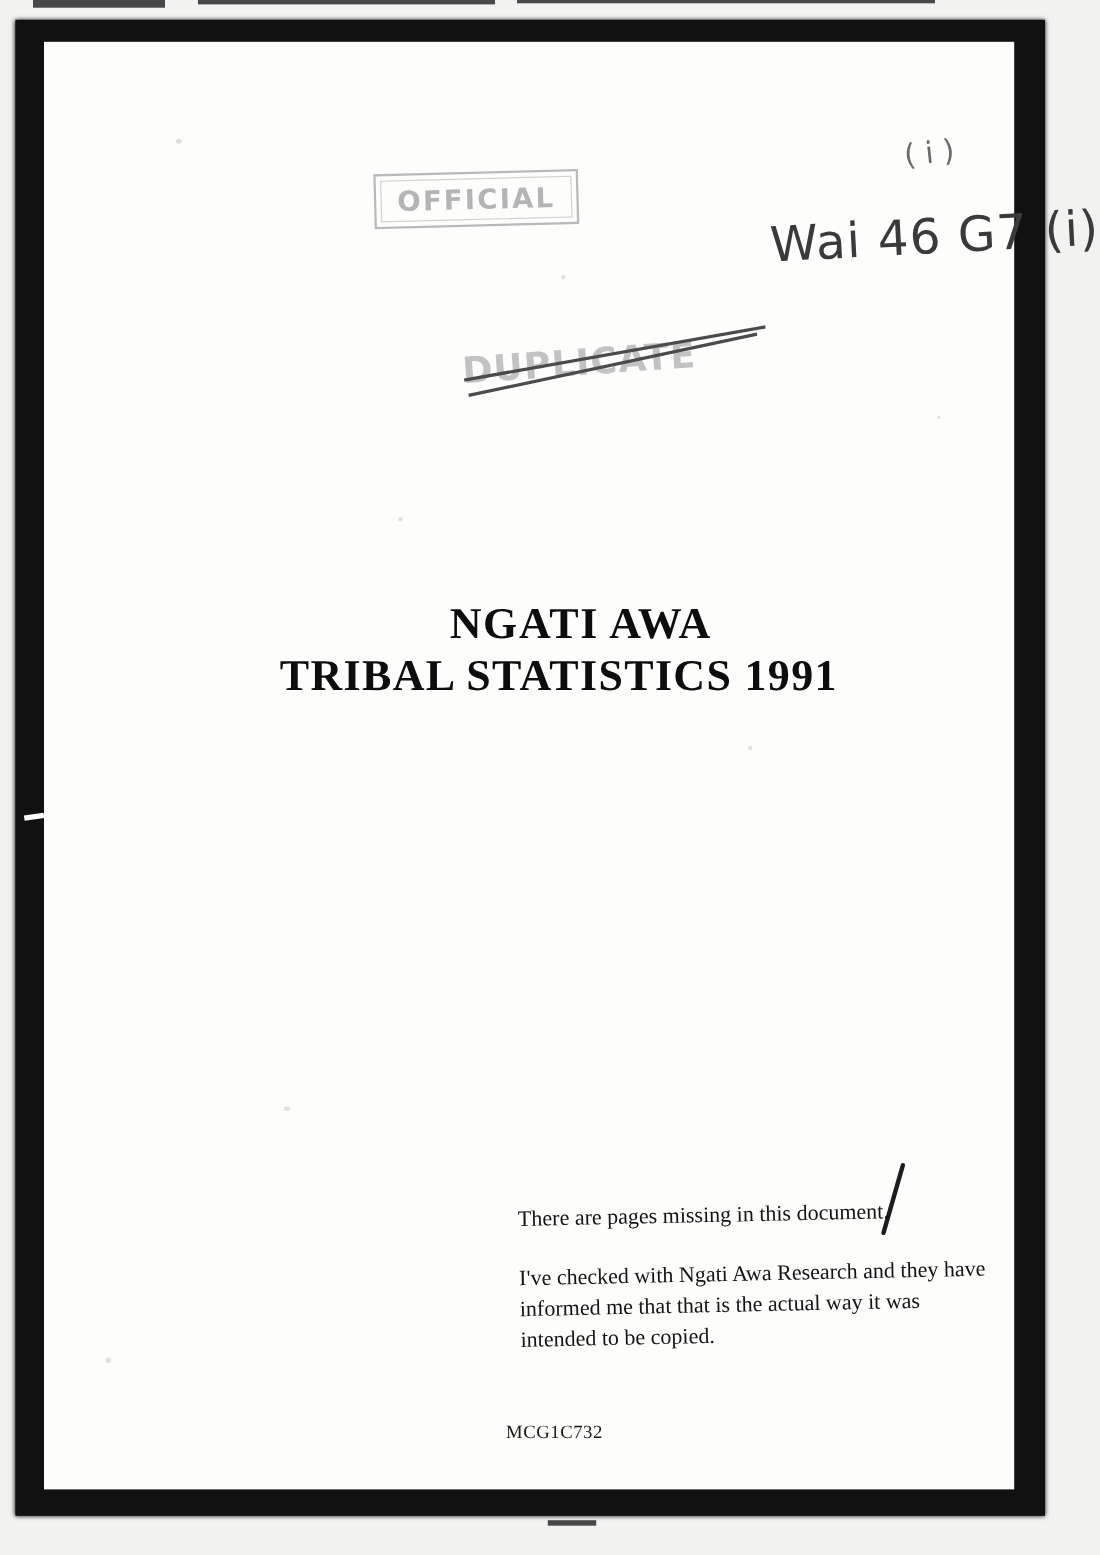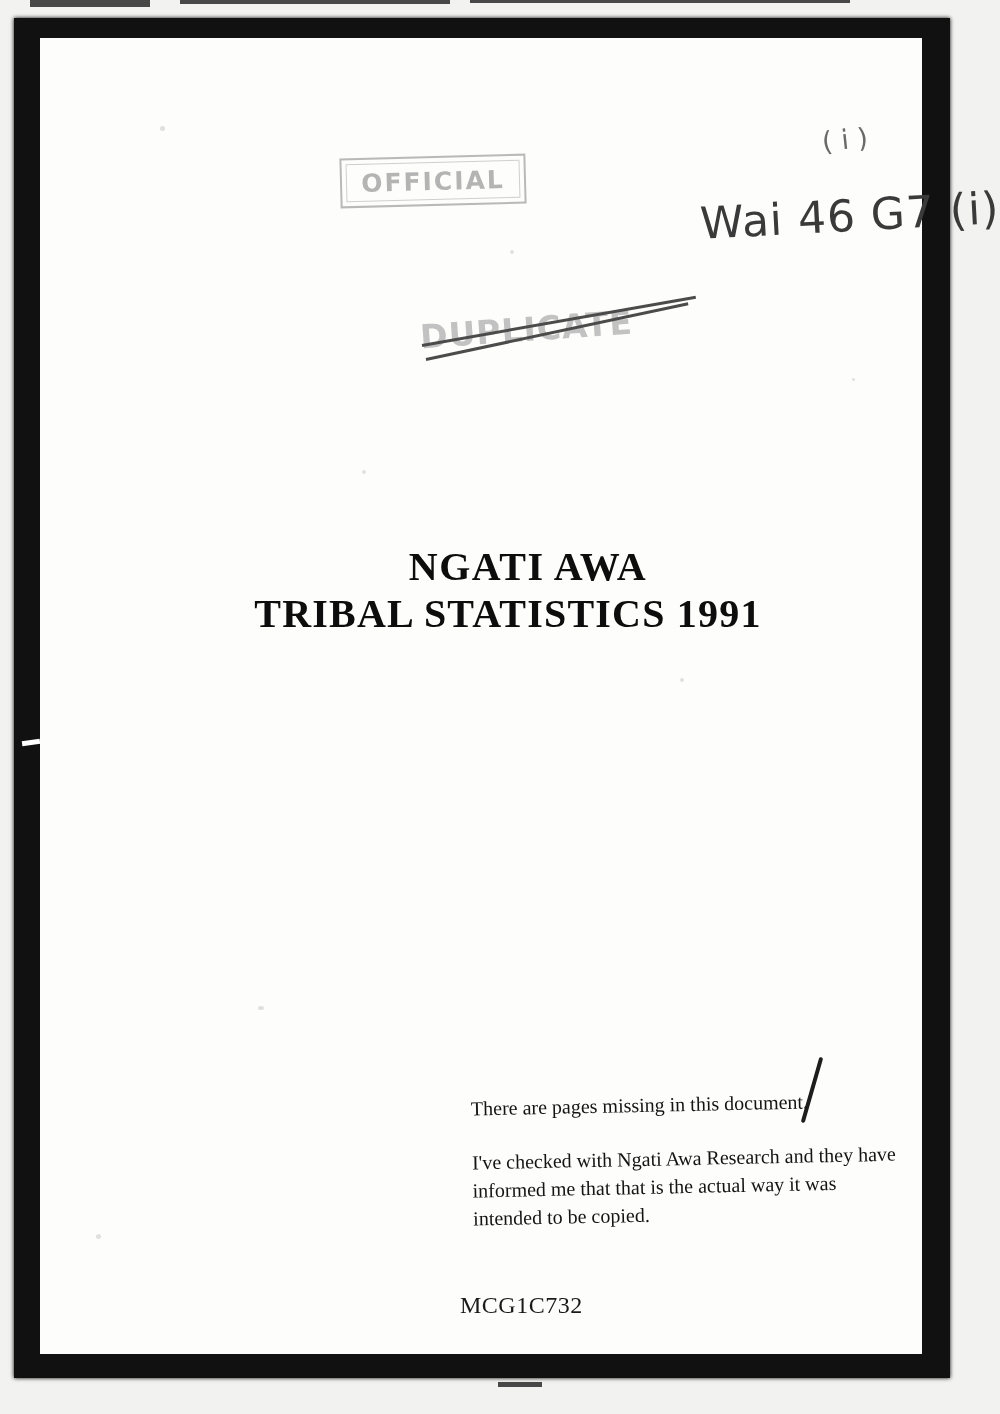--- a/index.html
+++ b/index.html
@@ -184,21 +184,21 @@
     transform: rotate(16deg);
     border-radius: 2px;
   }
 
   
   .doc-code {
     position: absolute;
     left: 420px;
     top: 1254px;
     font-family: "Liberation Serif", serif;
-    font-size: 24px;
+    font-size: 17px;
     letter-spacing: 0.5px;
     color: #1a1a1a;
   }
 
   
   .nick {
     position: absolute;
     left: 8px;
     top: 722px;
     width: 18px;

